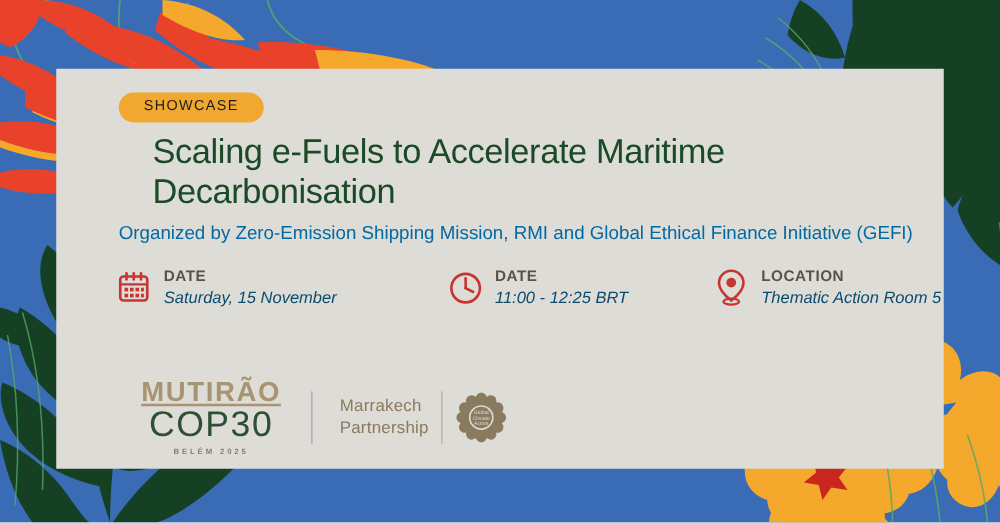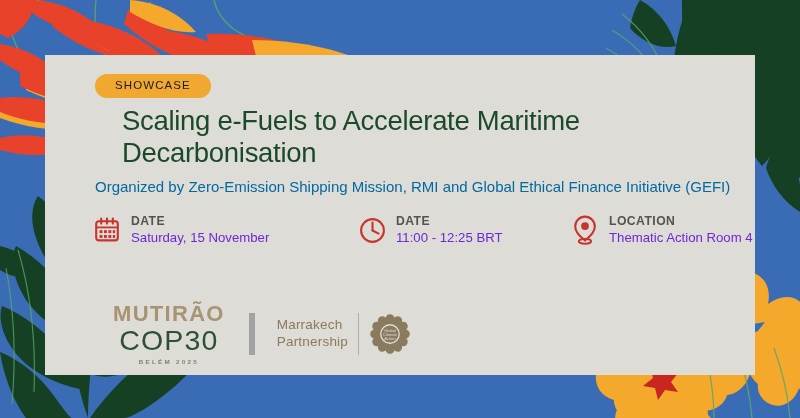--- a/index.html
+++ b/index.html
@@ -95,25 +95,26 @@
   }
   .meta-text { line-height: 1.25; }
   .meta-label {
     color: #55534D;
     font-size: 12.2px;
     font-weight: bold;
     letter-spacing: 0.45px;
     display: block;
   }
   .meta-value {
-    color: #6d28d9;
+    color: #0c4a6e;
     font-size: 13.2px;
     display: block;
     margin-top: 1px;
     white-space: nowrap;
+    font-style: italic;
   }
   #meta-date     { left: 0px; }
   #meta-time     { left: 265px; }
   #meta-location { left: 478px; }
 
   
   #logo-bar {
     position: absolute;
     left: 68px;
     top: 248px;
@@ -121,20 +122,21 @@
     align-items: center;
     gap: 24px;
   }
   #cop-logo { text-align: center; line-height: 1; }
   #cop-mutirao {
     font-size: 22px;
     font-weight: bold;
     letter-spacing: 1.3px;
     color: #A79472;
     display: block;
+    text-decoration: underline;
   }
   #cop-cop30 {
     font-size: 28.5px;
     font-weight: normal;
     letter-spacing: 1.2px;
     color: #2F4F35;
     display: block;
     margin-top: 1px;
   }
   #cop-belem {
@@ -143,21 +145,21 @@
     letter-spacing: 2.3px;
     color: #8A7C63;
     display: block;
     margin-top: 4px;
   }
   #mp-logo {
     display: flex;
     align-items: center;
     gap: 10px;
     padding-left: 22px;
-    border-left: 6px solid #a3a3a3;
+    border-left: 1px solid #a3a3a3;
     height: 42px;
   }
   #mp-text {
     color: #8A7A5E;
     font-size: 13.5px;
     line-height: 1.25;
     letter-spacing: 0.2px;
   }
   #mp-text span { display: block; }
   #gca-emblem {
@@ -318,21 +320,21 @@
       <div class="meta-item" id="meta-location">
         <span class="meta-icon">
           <svg width="26" height="30" viewBox="0 0 26 30">
             <path d="M13 1.6 C7.6 1.6 3.2 6.0 3.2 11.4 C3.2 17.6 10.4 23.4 13 25.4 C15.6 23.4 22.8 17.6 22.8 11.4 C22.8 6.0 18.4 1.6 13 1.6 Z" fill="none" stroke="#C8342F" stroke-width="2.1"></path>
             <circle cx="13" cy="11.1" r="3.9" fill="#C8342F"></circle>
             <ellipse cx="13" cy="26.3" rx="6.2" ry="2.4" fill="none" stroke="#C8342F" stroke-width="1.9"></ellipse>
           </svg>
         </span>
         <span class="meta-text">
           <span class="meta-label">LOCATION</span>
-          <span class="meta-value">Thematic Action Room 4</span>
+          <span class="meta-value">Thematic Action Room 5</span>
         </span>
       </div>
 
     </div>
 
     <div id="logo-bar">
 
       <div id="cop-logo">
         <span id="cop-mutirao">MUTIRÃO</span>
         <span id="cop-cop30">COP30</span>

